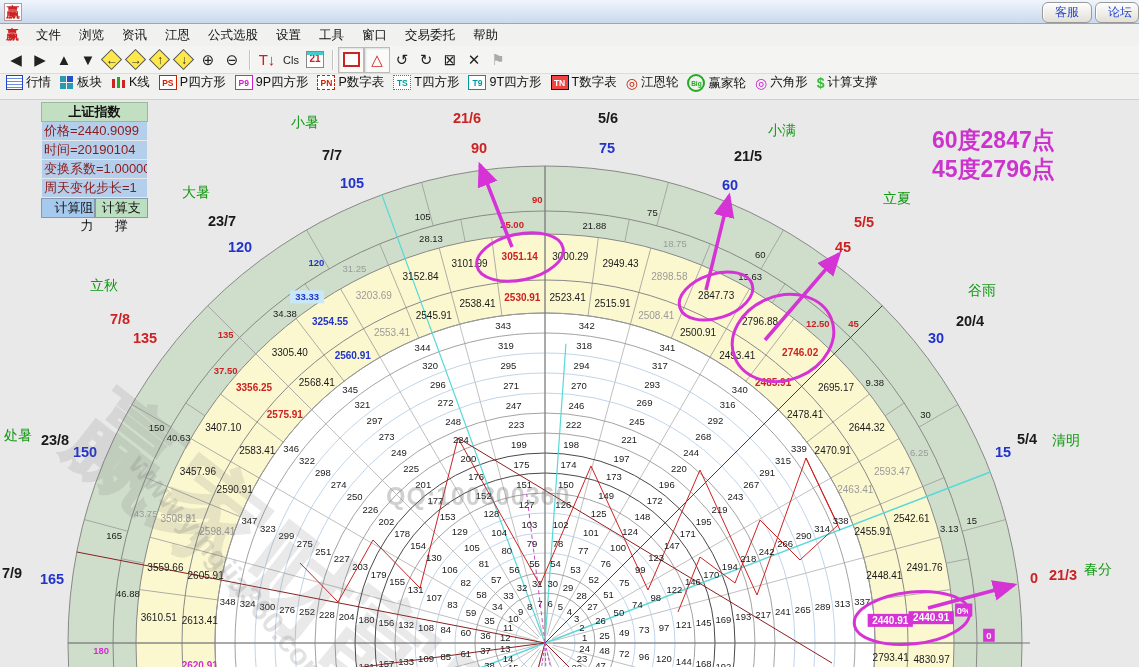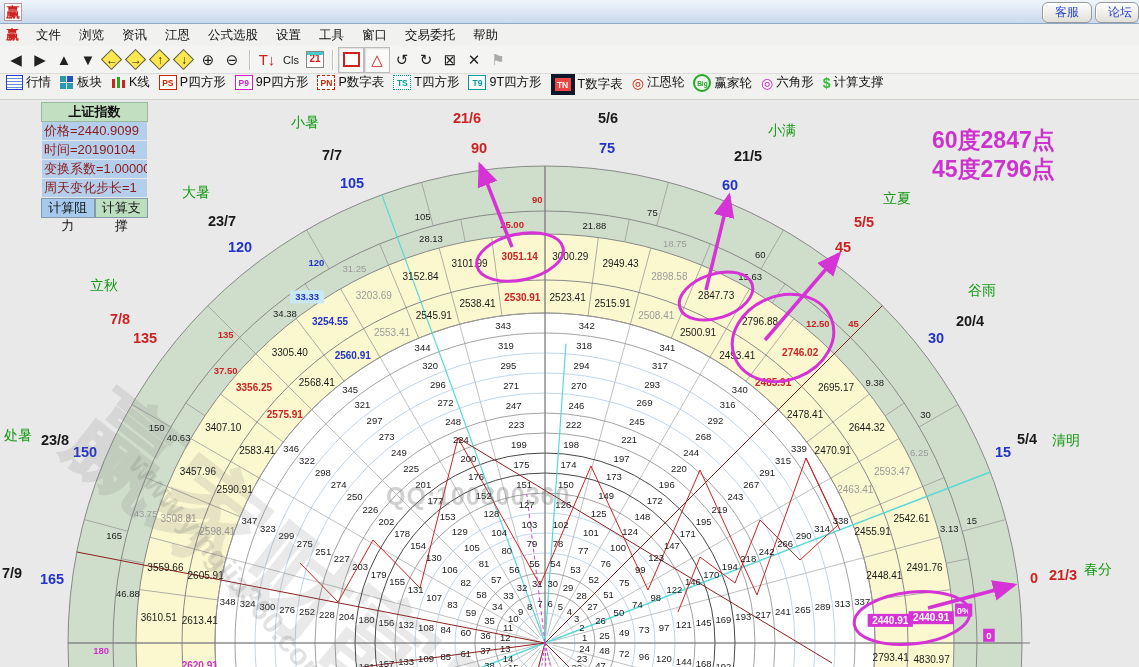--- a/index.html
+++ b/index.html
@@ -58,21 +58,21 @@
     pointer-events:none;transform-origin:0 0;}
   
   .info-panel{position:absolute;left:17px;top:2px;width:107px;font-size:13px;padding-left:24px;}
   .ip-title{background:#c2dfc2;border:1px solid #9ab89a;text-align:center;font-weight:bold;
     height:18px;line-height:18px;color:#111;}
   .ip-row{background:#b4cfeb;border:1px solid #e8e8e8;border-top:none;height:18px;line-height:18px;
     color:#8b1a1a;padding-left:2px;white-space:nowrap;overflow:hidden;}
   .ip-btns{display:flex;}
   .ip-btn{width:52px;height:18px;line-height:18px;text-align:center;border:1px solid #8899aa;
     cursor:pointer;color:#111;}
-  .ip-btn.b1{background:#a6c9ee;}
+  .ip-btn.b1{background:#a6c9ee;text-align:right;}
   .ip-btn.b2{background:#bcdfc0;}
   
   .annot{position:absolute;left:932px;top:26px;color:#cc33cc;font-weight:bold;font-size:23px;
     line-height:29px;pointer-events:none;}
 </style>
 </head>
 <body>
 
 <div id="app">
 
@@ -188,21 +188,21 @@
         <span>T四方形</span>
       </span>
       <span class="t2item">
         <span class="t2ic">
           <span class="lbox" style="color:#009999;border:1px solid #009999">T9</span>
         </span>
         <span>9T四方形</span>
       </span>
       <span class="t2item">
         <span class="t2ic">
-          <span class="lbox" style="background:#ef4444;color:#fff;border:4px solid #0f172a">TN</span>
+          <span class="lbox" style="background:#ef4444;color:#fff;border:1px solid #0f172a">TN</span>
         </span>
         <span>T数字表</span>
       </span>
       <span class="t2item">
         <span class="t2ic">
           <span style="color:#cc2200;font-size:14px;font-weight:bold">◎</span>
         </span>
         <span>江恩轮</span>
       </span>
       <span class="t2item">

